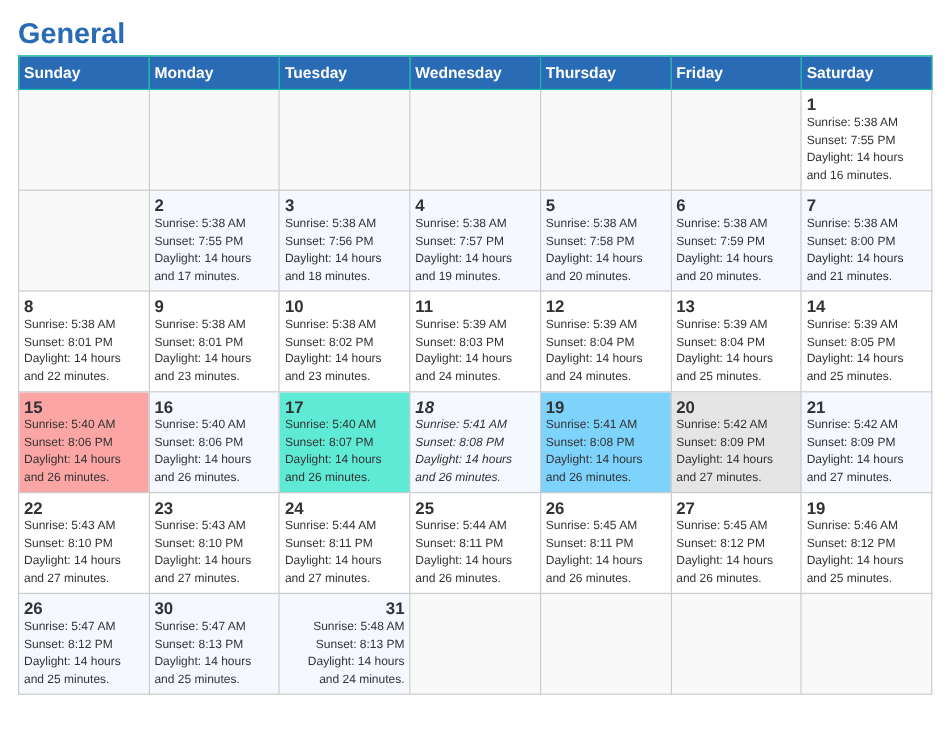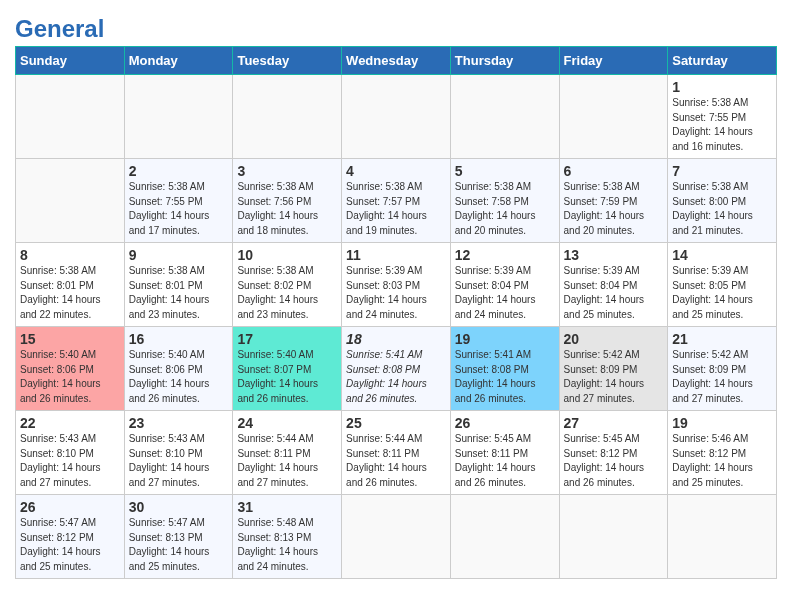--- a/index.html
+++ b/index.html
@@ -249,21 +249,21 @@
       </tr>
       <tr>
         <td style="background: rgb(245, 248, 255);">
           <span class="day-number">26</span>
           <div class="day-info">Sunrise: 5:47 AM<br>Sunset: 8:12 PM<br>Daylight: 14 hours<br>and 25 minutes.</div>
         </td>
         <td style="background: rgb(245, 248, 255);">
           <span class="day-number">30</span>
           <div class="day-info">Sunrise: 5:47 AM<br>Sunset: 8:13 PM<br>Daylight: 14 hours<br>and 25 minutes.</div>
         </td>
-        <td style="background: rgb(245, 248, 255);">
+        <td style="background: rgb(245, 248, 255); text-align: right;">
           <span class="day-number">31</span>
           <div class="day-info">Sunrise: 5:48 AM<br>Sunset: 8:13 PM<br>Daylight: 14 hours<br>and 24 minutes.</div>
         </td>
         <td class="empty-cell"></td>
         <td class="empty-cell"></td>
         <td class="empty-cell"></td>
         <td class="empty-cell"></td>
       </tr>
     </tbody>
 </table>

